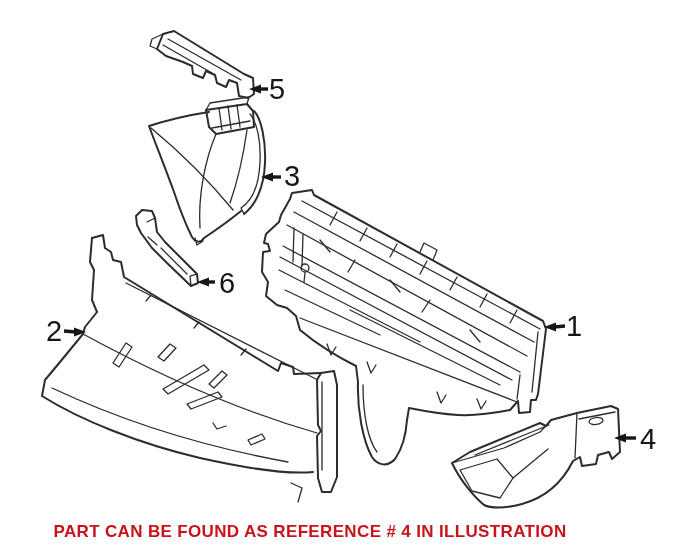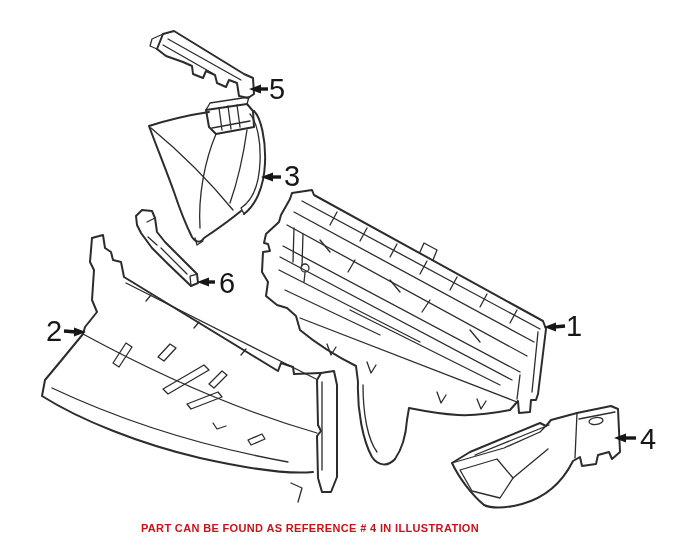--- a/index.html
+++ b/index.html
@@ -9,21 +9,21 @@
   }
   .stage svg{position:absolute;left:0;top:0;}
   
   .o{fill:none;stroke:#2c2c2c;stroke-width:2;stroke-linejoin:round;stroke-linecap:round;}
   .d{fill:none;stroke:#2c2c2c;stroke-width:1.3;stroke-linejoin:round;stroke-linecap:round;}
   .arrow-line{stroke:#161616;stroke-width:3.4;stroke-linecap:butt;}
   .arrow-head{fill:#161616;stroke:none;}
   .callout-num{font-family:"Liberation Sans",sans-serif;font-size:29px;fill:#161616;}
   .caption{
     position:absolute;left:0;top:522px;width:620px;text-align:center;
-    font-family:"Liberation Sans",sans-serif;font-size:11px;font-weight:bold;
+    font-family:"Liberation Sans",sans-serif;font-size:17px;font-weight:bold;
     letter-spacing:.35px;color:#c8131a;white-space:nowrap;
   }
 </style>
 </head>
 <body>
 
 <div class="stage">
   <svg width="700" height="548" viewBox="0 0 700 548">
 
     <g>

